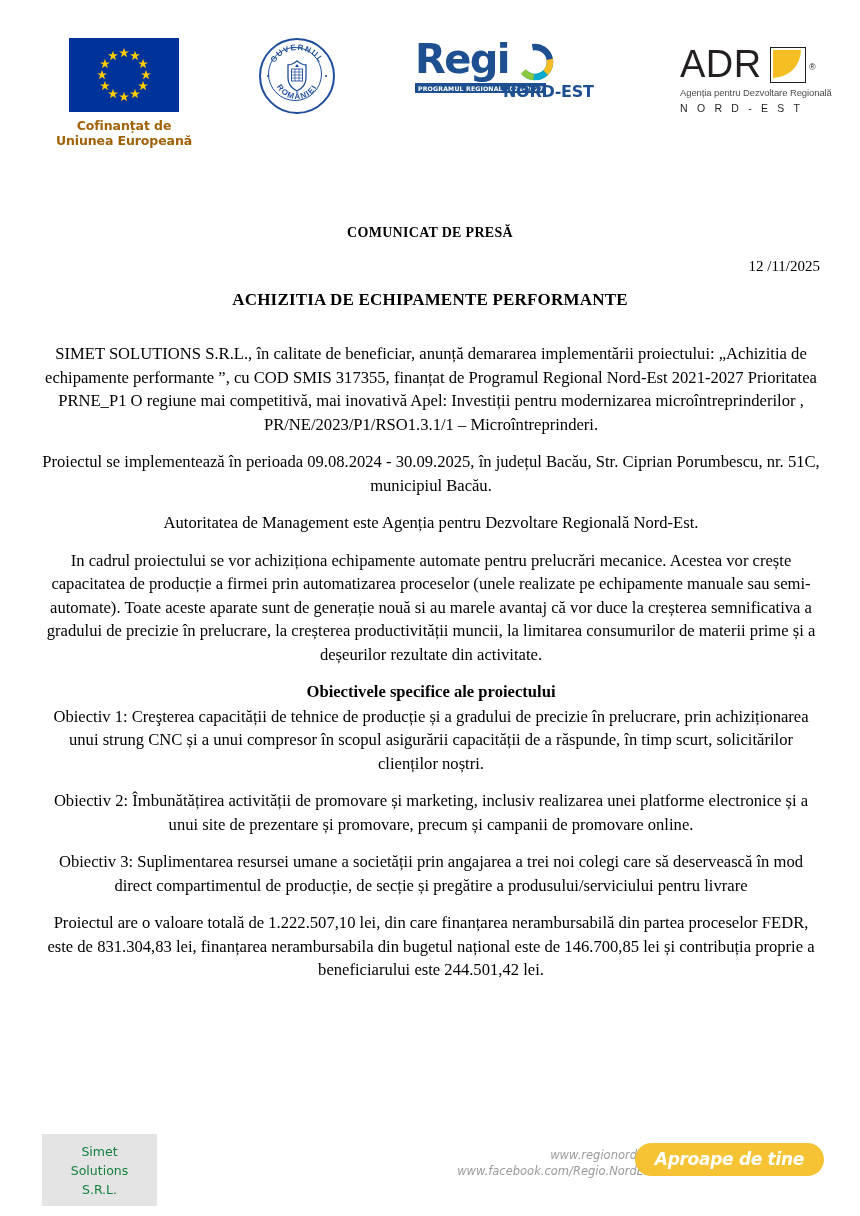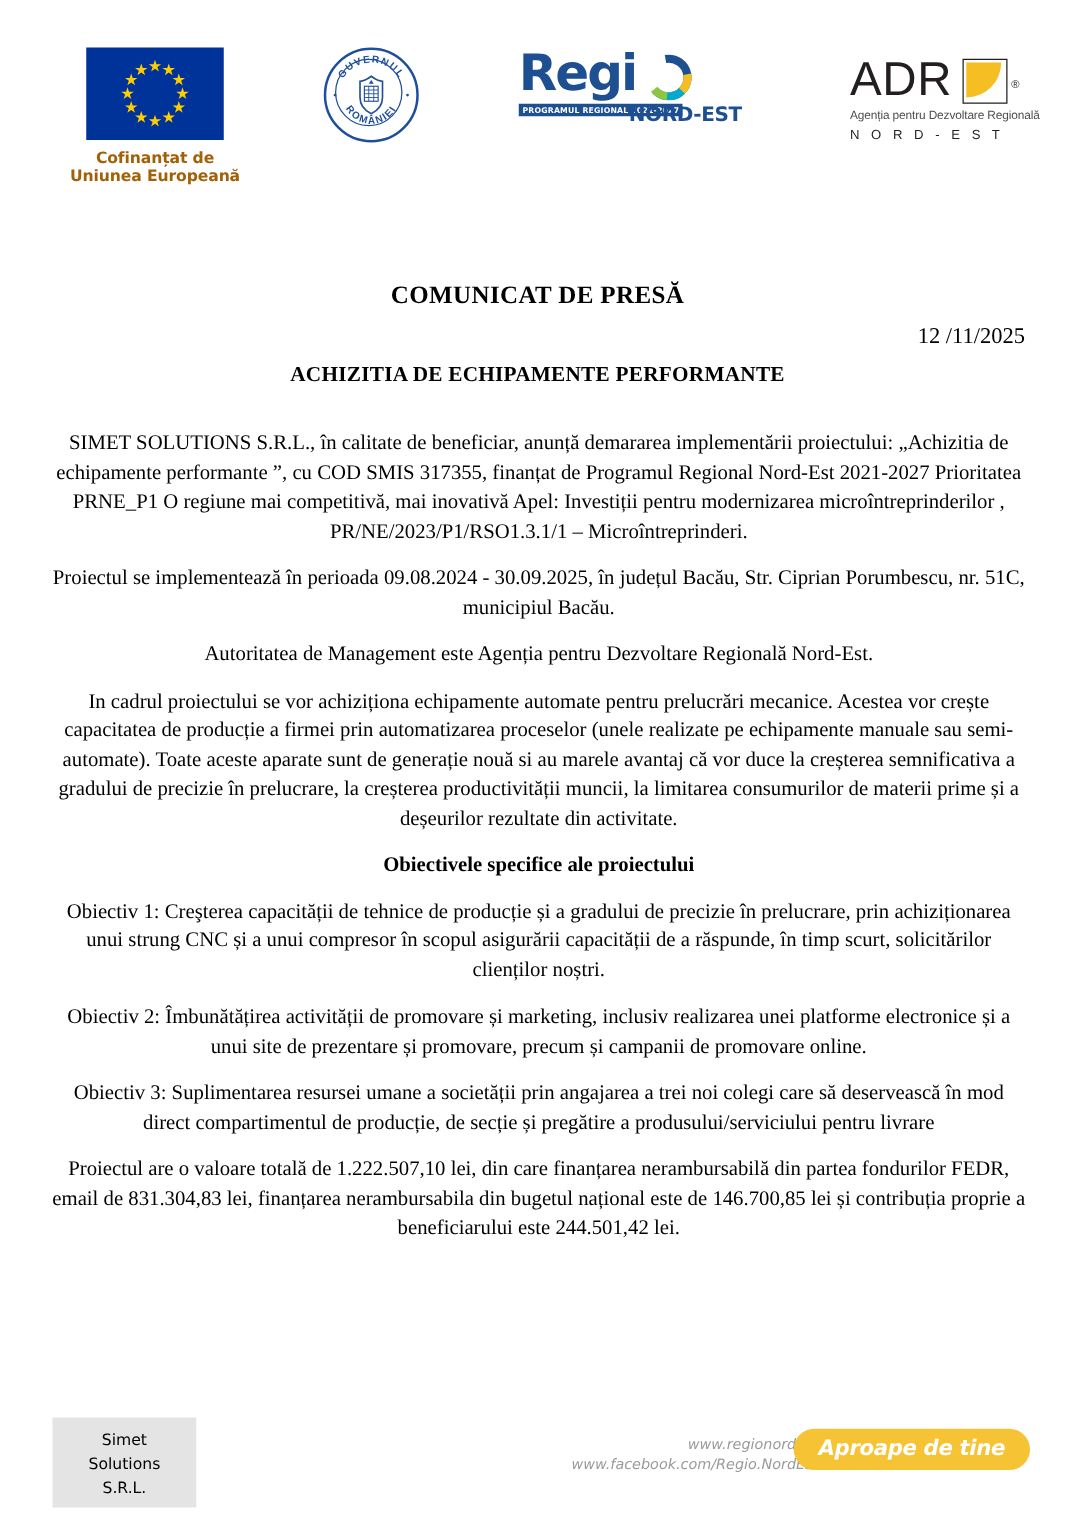--- a/index.html
+++ b/index.html
@@ -167,28 +167,28 @@
   }
 
   
   .doc-title {
     position: absolute;
     top: 225px;
     left: 0;
     width: 860px;
     text-align: center;
     font-weight: bold;
-    font-size: 20px;
+    font-size: 14px;
     letter-spacing: 0.3px;
   }
   .doc-date {
     position: absolute;
     top: 258px;
     right: 40px;
-    font-size: 18px;
+    font-size: 15px;
   }
   .doc-subtitle {
     position: absolute;
     top: 290px;
     left: 0;
     width: 860px;
     text-align: center;
     font-weight: bold;
     font-size: 17px;
     letter-spacing: 0.2px;
@@ -202,39 +202,39 @@
     width: 782px;
   }
   .body-text p {
     margin: 0 0 14px 0;
     font-size: 16.6px;
     line-height: 23.5px;
     text-align: center;
   }
   .body-text p.heading {
     font-weight: bold;
-    margin-bottom: 13px;
+    margin-bottom: 1px;
   }
 
   
   .footer { position: absolute; left: 0; top: 1130px; width: 860px; height: 86px; }
   .footer-box {
     position: absolute;
     left: 42px; top: 4px;
     width: 115px; height: 72px;
     background: #E4E4E4;
     display: flex;
     align-items: center;
     justify-content: center;
   }
   .footer-box-text {
     font-family: "DejaVu Sans", sans-serif;
     font-size: 12.5px;
     line-height: 19px;
-    color: #000000;
+    color: #15803d;
     text-align: center;
   }
   .footer-links {
     position: absolute;
     right: 190px; top: 17px;
     text-align: right;
     font-family: "DejaVu Sans", sans-serif;
     font-style: italic;
     font-size: 11.5px;
     line-height: 16px;
@@ -371,21 +371,21 @@
 
 <div class="body-text">
   <p>SIMET SOLUTIONS  S.R.L., în calitate de beneficiar, anunță demararea implementării proiectului:  „Achizitia de echipamente performante ”, cu COD SMIS 317355, finanțat de  Programul Regional Nord-Est 2021-2027 Prioritatea PRNE_P1 O regiune mai competitivă, mai inovativă Apel: Investiții pentru modernizarea microîntreprinderilor , PR/NE/2023/P1/RSO1.3.1/1 – Microîntreprinderi.</p>
   <p>Proiectul se implementează în perioada  09.08.2024 - 30.09.2025, în județul Bacău, Str. Ciprian Porumbescu, nr. 51C, municipiul Bacău.</p>
   <p>Autoritatea de Management este Agenția pentru Dezvoltare Regională Nord-Est.</p>
   <p>In cadrul proiectului se vor achiziționa echipamente automate pentru prelucrări mecanice. Acestea vor crește capacitatea de producție a firmei  prin automatizarea proceselor (unele realizate pe echipamente manuale sau semi-automate). Toate aceste aparate sunt de generație nouă si au marele avantaj că vor duce la creșterea semnificativa a gradului de precizie în prelucrare, la creșterea productivității muncii, la limitarea consumurilor de materii prime și a deșeurilor rezultate din activitate.</p>
   <p class="heading">Obiectivele specifice ale proiectului</p>
   <p>Obiectiv 1: Creşterea capacității de tehnice de producție și a gradului de precizie în prelucrare, prin achiziționarea unui strung CNC și a unui compresor în scopul asigurării capacității de a răspunde, în timp scurt, solicitărilor clienților noștri.</p>
   <p>Obiectiv 2: Îmbunătățirea activității de promovare și marketing, inclusiv realizarea unei platforme electronice și a unui site de prezentare și promovare, precum și campanii de promovare online.</p>
   <p>Obiectiv 3: Suplimentarea resursei umane a societății prin angajarea a trei noi colegi care să deservească în mod direct compartimentul de producție, de secție și pregătire a produsului/serviciului pentru livrare</p>
-  <p>Proiectul are o valoare totală de 1.222.507,10 lei, din care finanțarea  nerambursabilă din partea fondurilor FEDR, email de 831.304,83 lei, finanțarea nerambursabila  din bugetul național este de 146.700,85 lei și contribuția proprie a beneficiarului este 244.501,42 lei.</p>
+  <p>Proiectul are o valoare totală de 1.222.507,10 lei, din care finanțarea  nerambursabilă din partea proceselor FEDR, este de 831.304,83 lei, finanțarea nerambursabila  din bugetul național este de 146.700,85 lei și contribuția proprie a beneficiarului este 244.501,42 lei.</p>
 </div>
 
 <div class="footer">
   <div class="footer-box">
     <div class="footer-box-text">
       <div>Simet</div>
       <div>Solutions</div>
       <div>S.R.L.</div>
     </div>
   </div>

